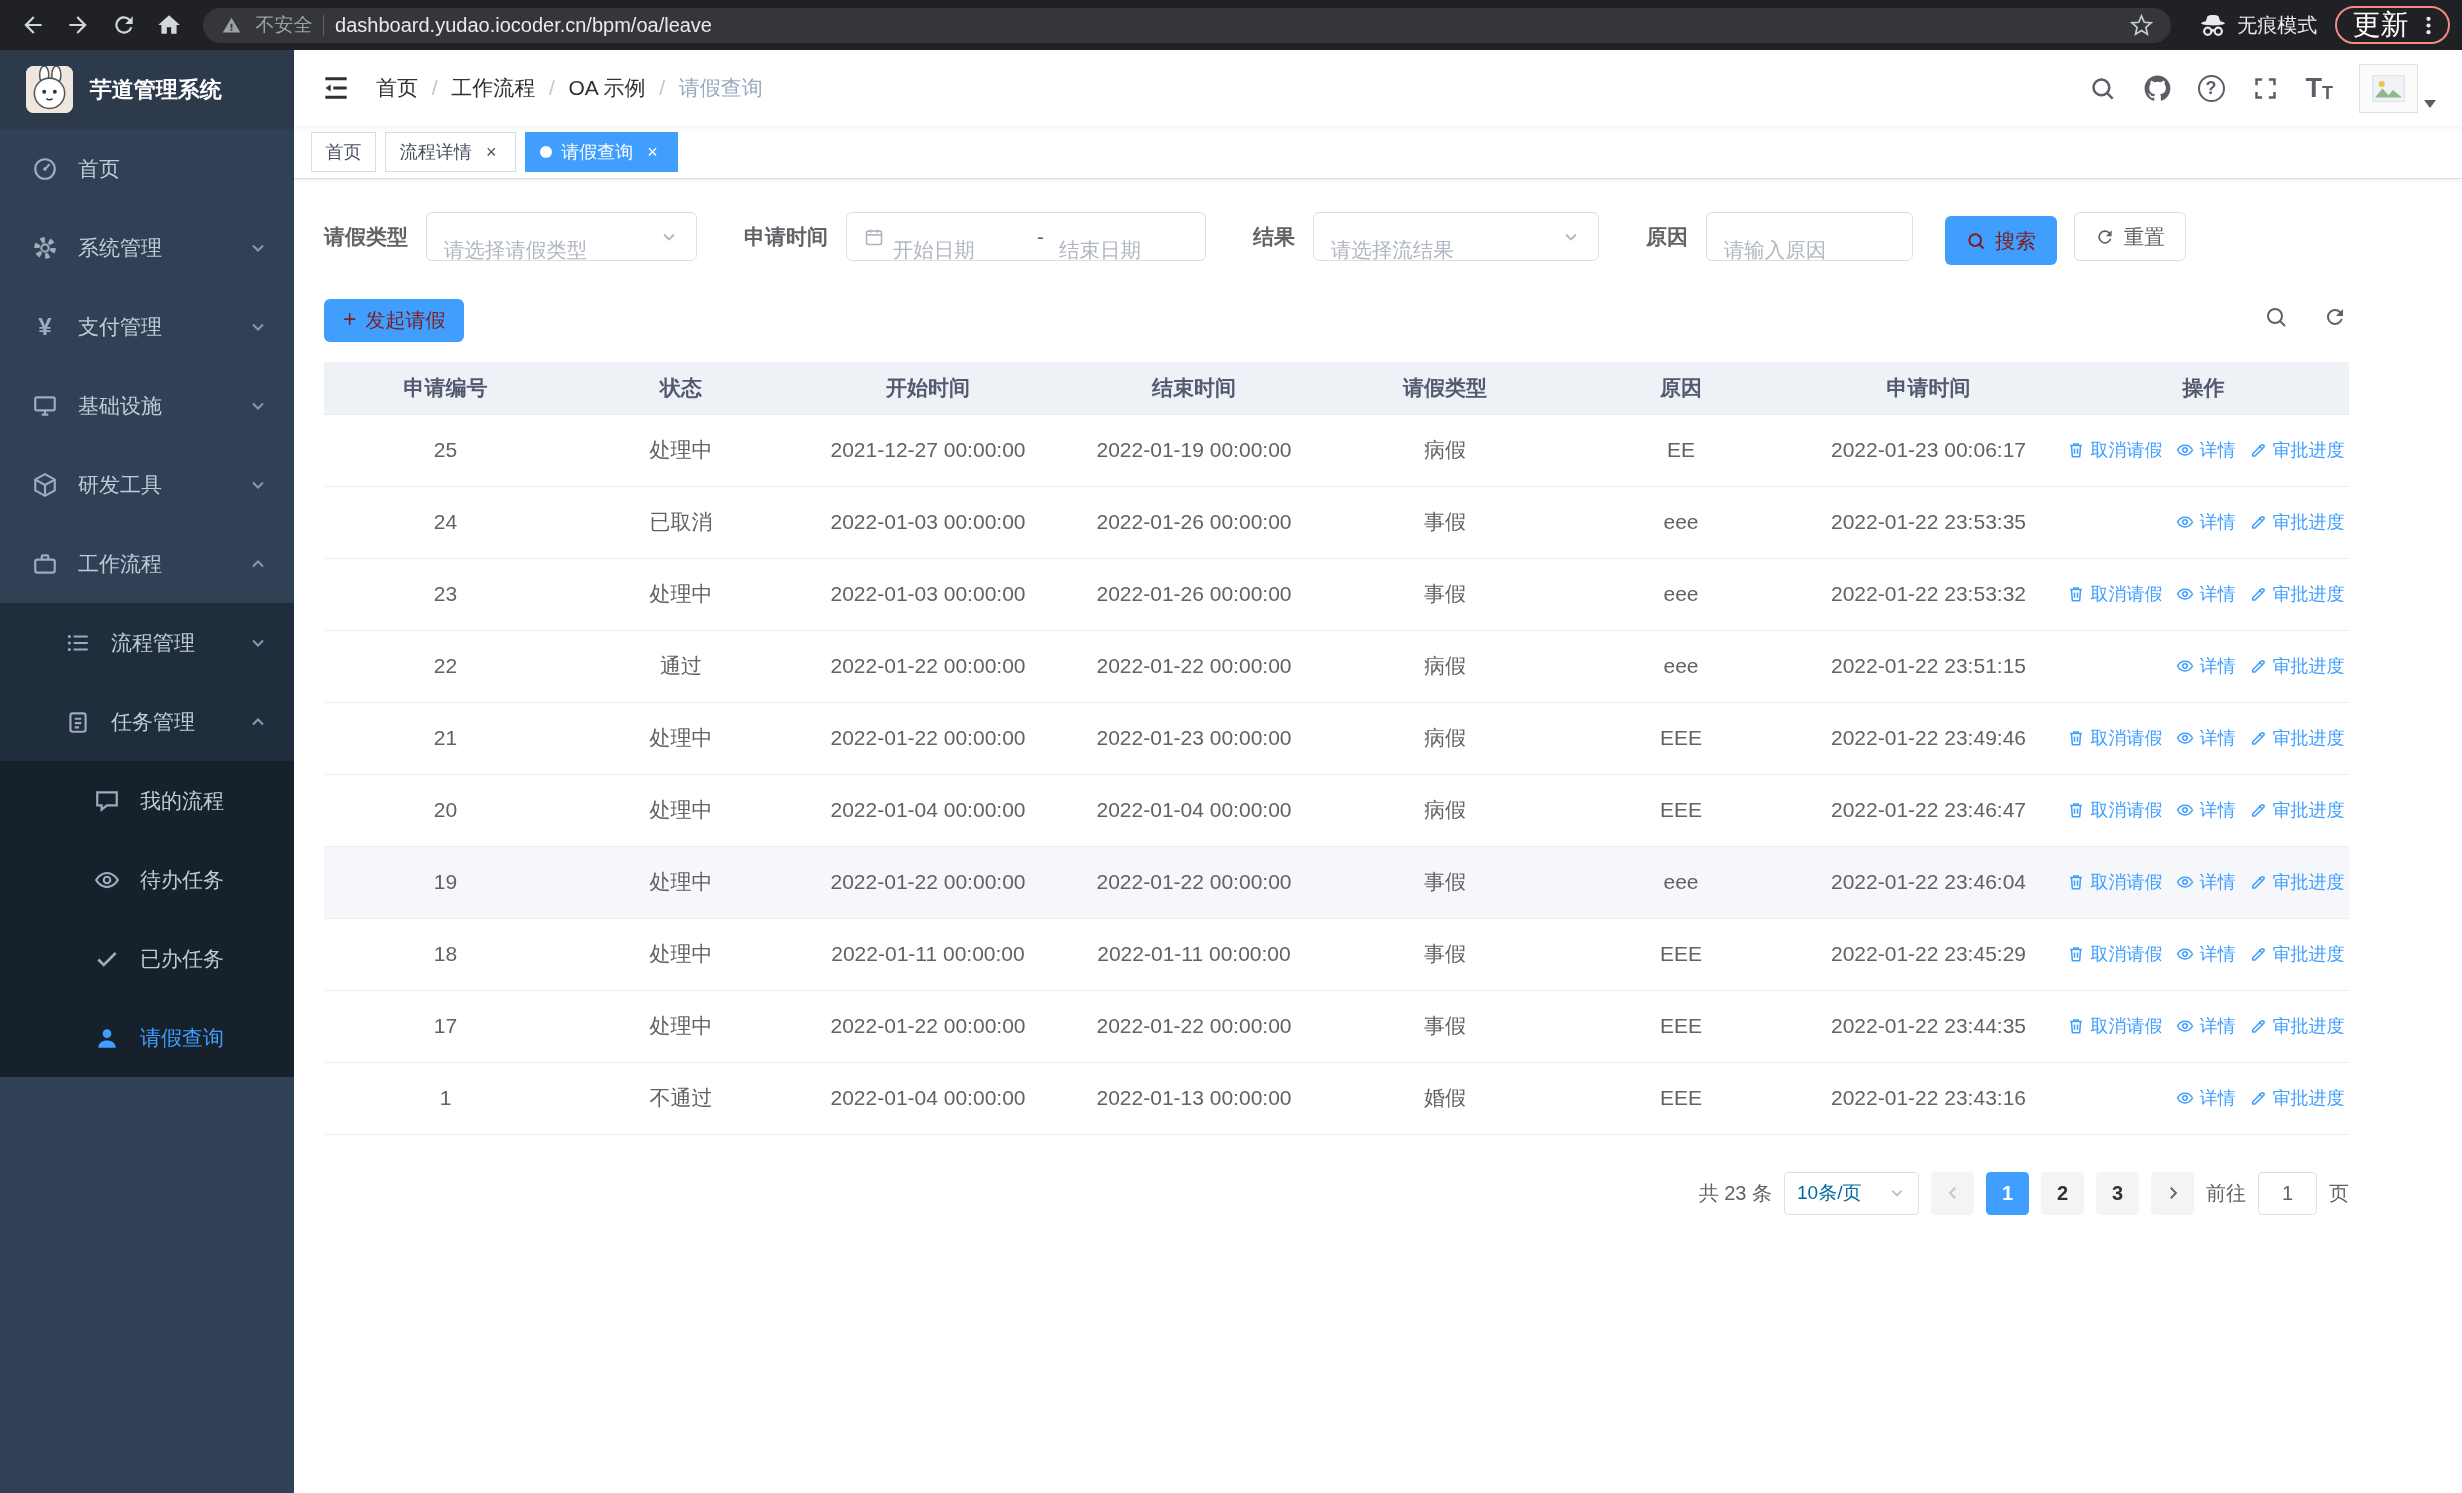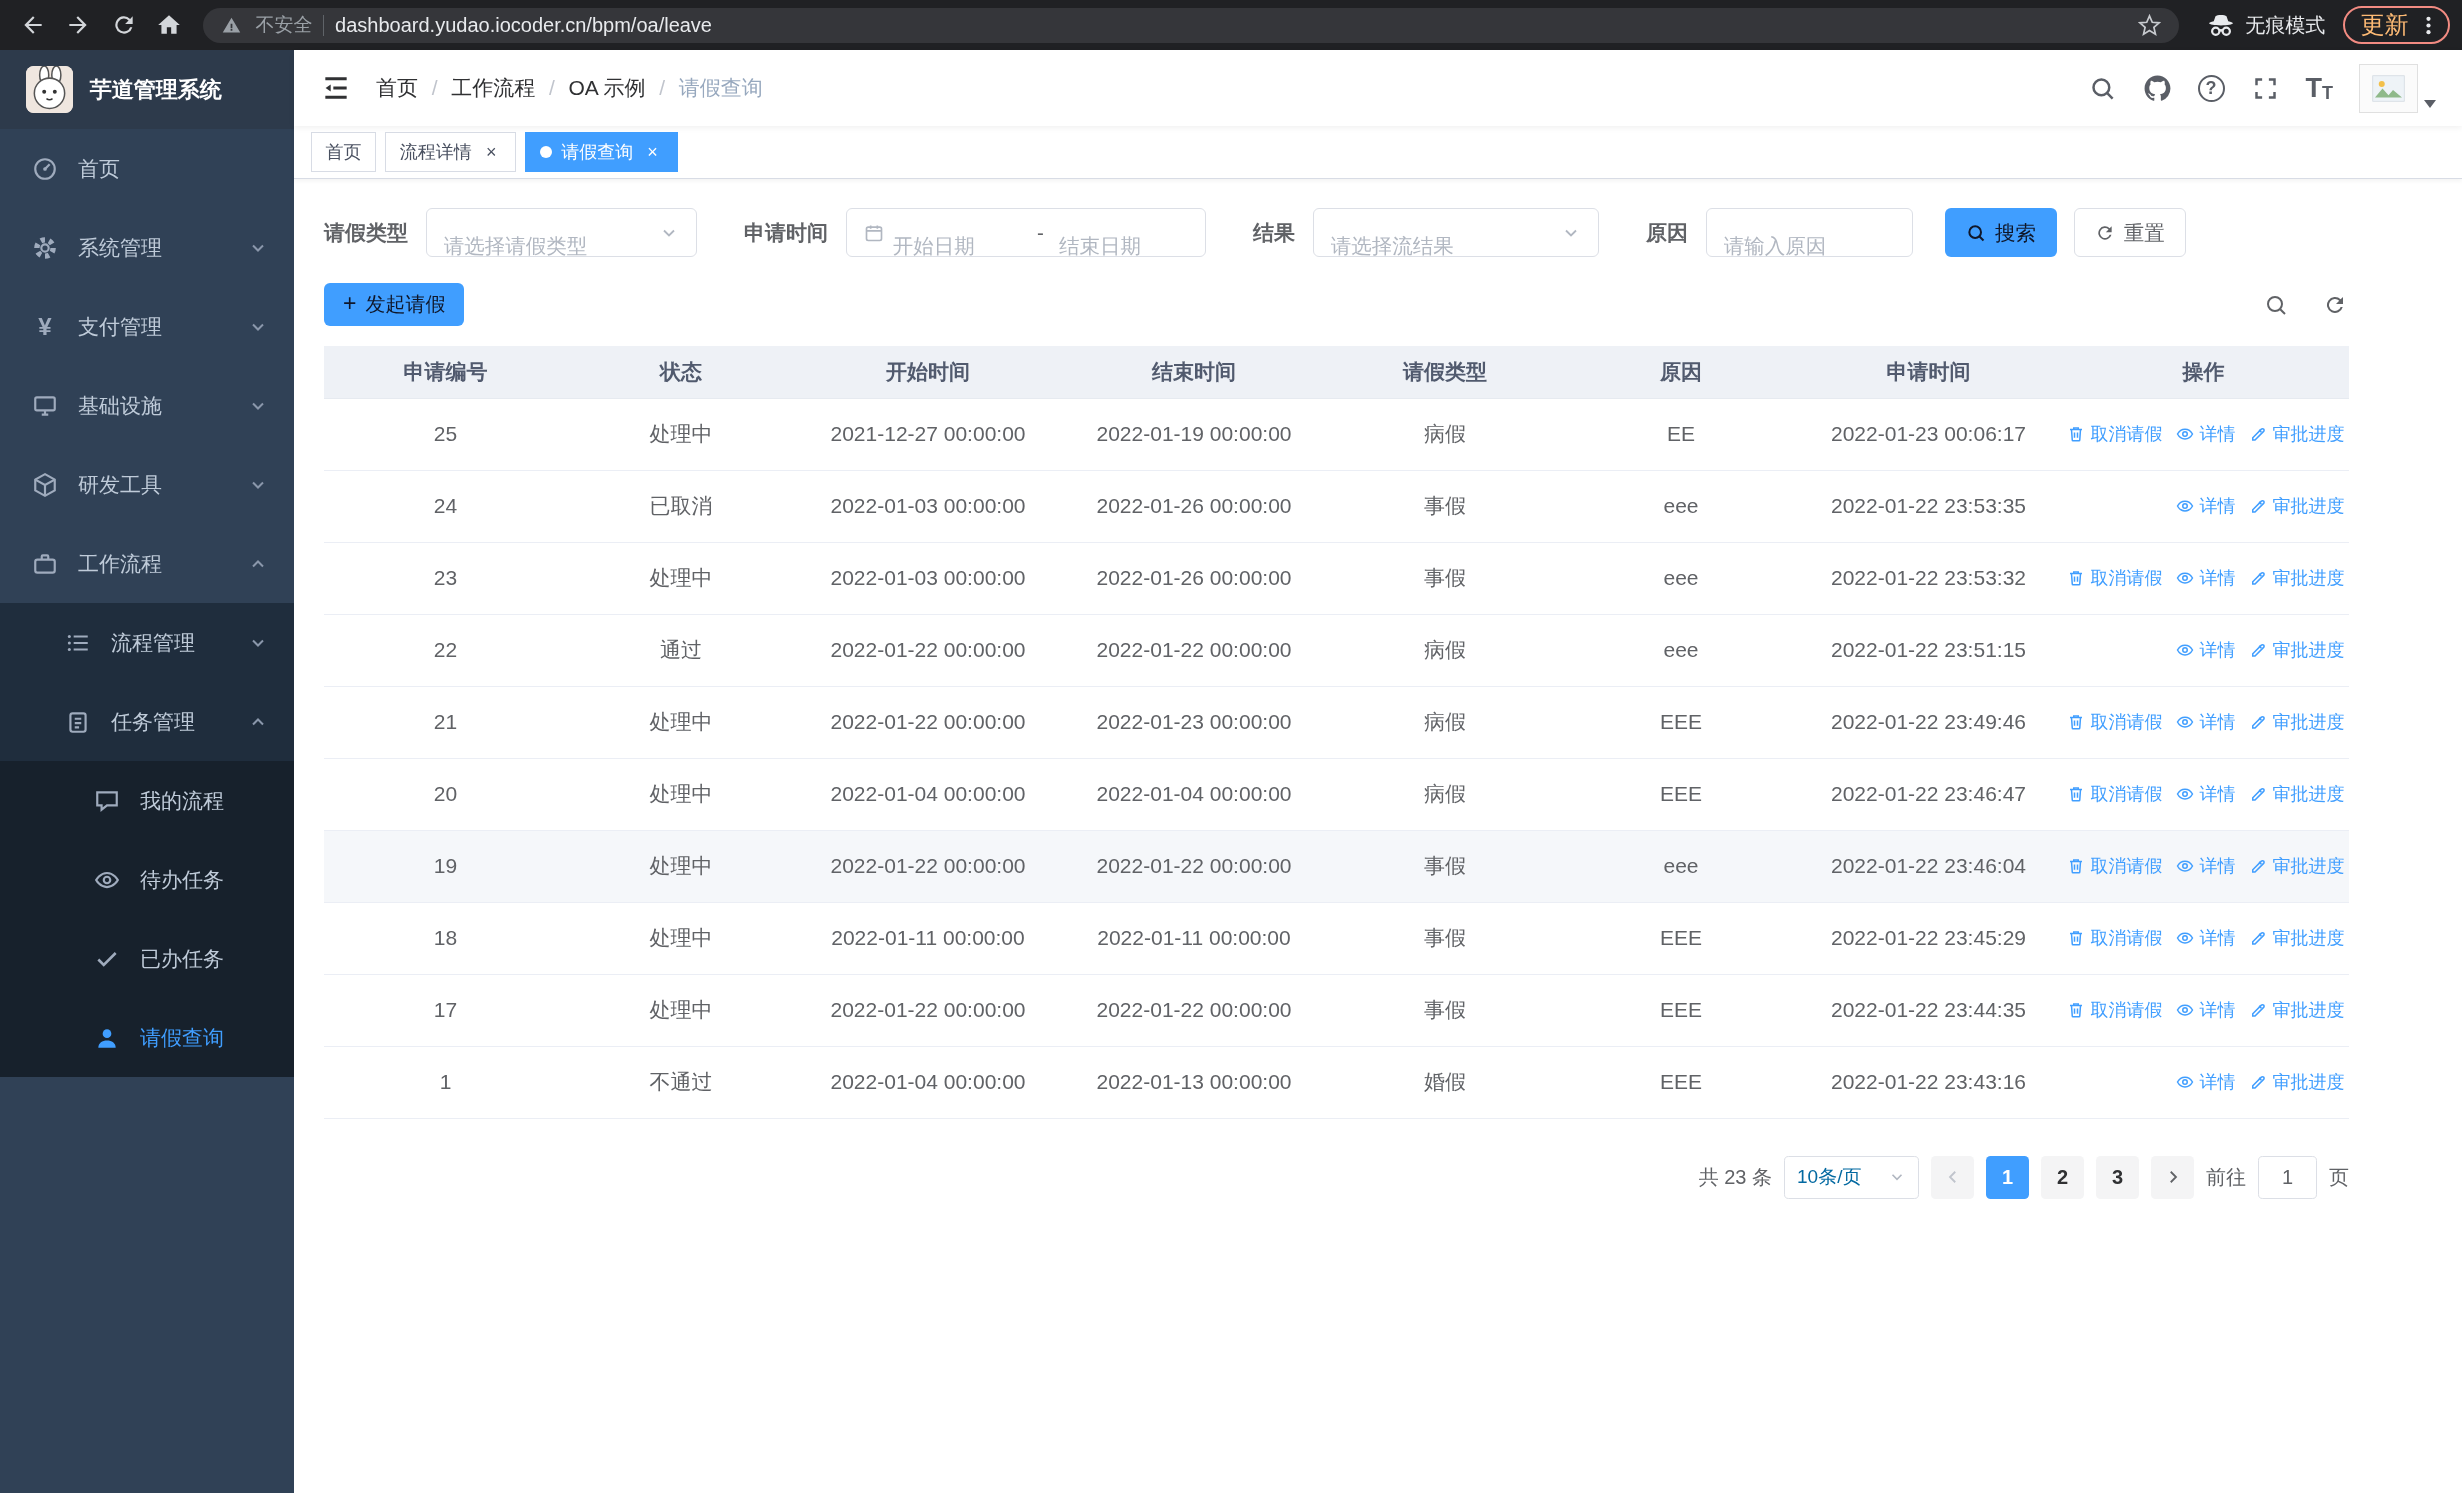--- a/index.html
+++ b/index.html
@@ -15,21 +15,21 @@
   .addr { flex:1; height:35px; margin:0 9px; background:#35363a; border-radius:18px; display:flex; align-items:center; padding:0 18px; gap:10.6px; min-width:0; }
   .addr .warn { display:flex; align-items:center; gap:13px; color:#9aa0a6; font-size:19px; }
   .addr .warn svg { width:21px; height:21px; }
   .addr .vsep { width:1.5px; height:21px; background:#5f6368; }
   .addr .url { color:#e8eaed; font-size:20px; flex:1; white-space:nowrap; overflow:hidden; }
   .addr .star { margin-left:auto; color:#c8cbcf; }
   .addr .star svg { width:23px; height:23px; }
   .incog { display:flex; align-items:center; gap:9px; color:#e8eaed; font-size:20px; padding:0 13.7px; white-space:nowrap; }
   .incog svg { width:30px; height:30px; color:#e8eaed; }
   .update-pill { height:38px; border:2.3px solid #f28b82; border-radius:21px; display:flex; align-items:center; gap:9px; padding:0 7.6px 0 15px; cursor:pointer; }
-  .update-pill .upd-label { color:#fdba74; font-size:24px; }
+  .update-pill .upd-label { color:#ffffff; font-size:28px; }
   .update-pill svg { width:23px; height:23px; color:#e8eaed; }
 
   
   .app { flex:1; display:flex; min-height:0; }
 
   
   .sidebar { width:294px; flex:0 0 294px; background:#304156; overflow:hidden; }
   .logo-row { height:79px; display:flex; align-items:center; gap:16.7px; padding-left:26px; background:#2d3a4b; }
   .logo-avatar { width:47px; height:47px; border-radius:7.6px; overflow:hidden; background:#f5e9e2; flex:0 0 47px; }
   .logo-title { color:#fff; font-size:22px; font-weight:700; white-space:nowrap; }
@@ -86,21 +86,21 @@
   .w-type { width:271px; }
   .w-date { width:360px; }
   .w-result { width:286px; }
   .w-reason { width:207px; }
   .gap62 { width:47px; flex:0 0 47px; }
   .gap42 { width:32px; flex:0 0 32px; }
   .gap22 { width:16.7px; flex:0 0 16.7px; }
 
   .btn { height:49px; border-radius:6px; border:1.5px solid transparent; display:inline-flex; align-items:center; justify-content:center; gap:9px; font-size:20.5px; padding:0 20px; cursor:pointer; white-space:nowrap; }
   .btn svg { width:20px; height:20px; }
-  .btn-primary { background:#409EFF; color:#0f172a; }
+  .btn-primary { background:#409EFF; color:#7f1d1d;margin-top:8px; }
   .btn-plain { background:#fff; border-color:#dcdfe6; color:#606266; }
 
   .toolbar { display:flex; align-items:center; margin-top:26px; }
   .btn-create { height:43px; font-size:20px; padding:0 18px; }
   .plus { font-size:23px; line-height:1; margin-top:-1.5px; }
   .tool-icons { margin-left:auto; display:flex; align-items:center; gap:30px; color:#606266; }
   .tool-icons .nav-ic svg { width:24px; height:24px; }
 
   table.grid { width:100%; margin-top:20px; border-collapse:collapse; table-layout:fixed; }
   .grid thead th { height:52px; background:#eef1f6; color:#515a6e; font-size:21px; font-weight:700; text-align:center; border-bottom:1.5px solid #e6eaf0; }

